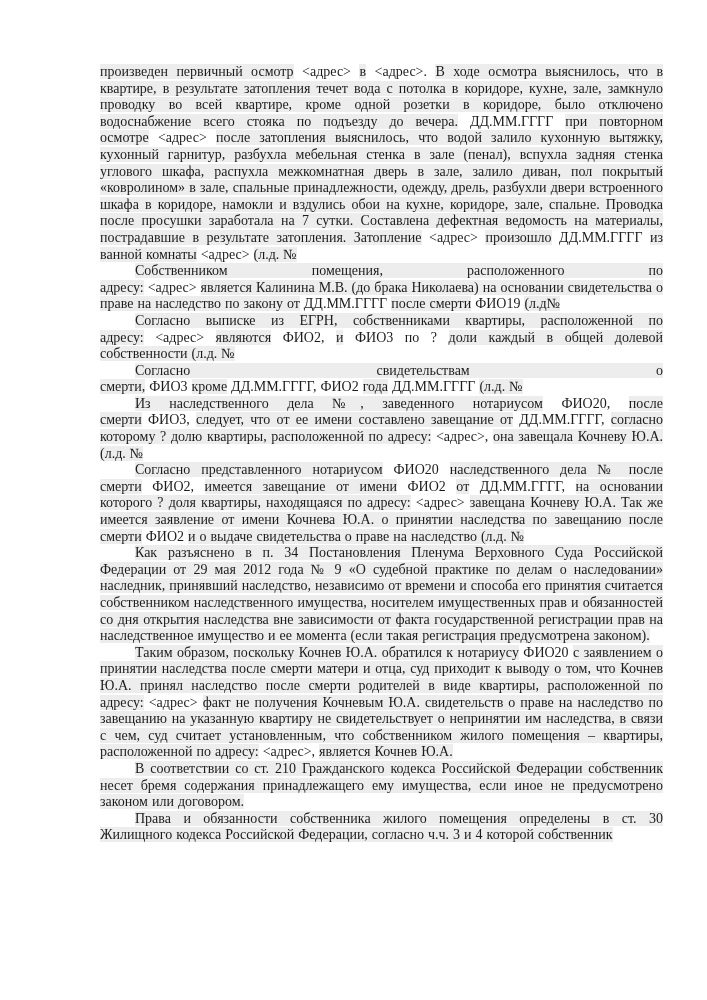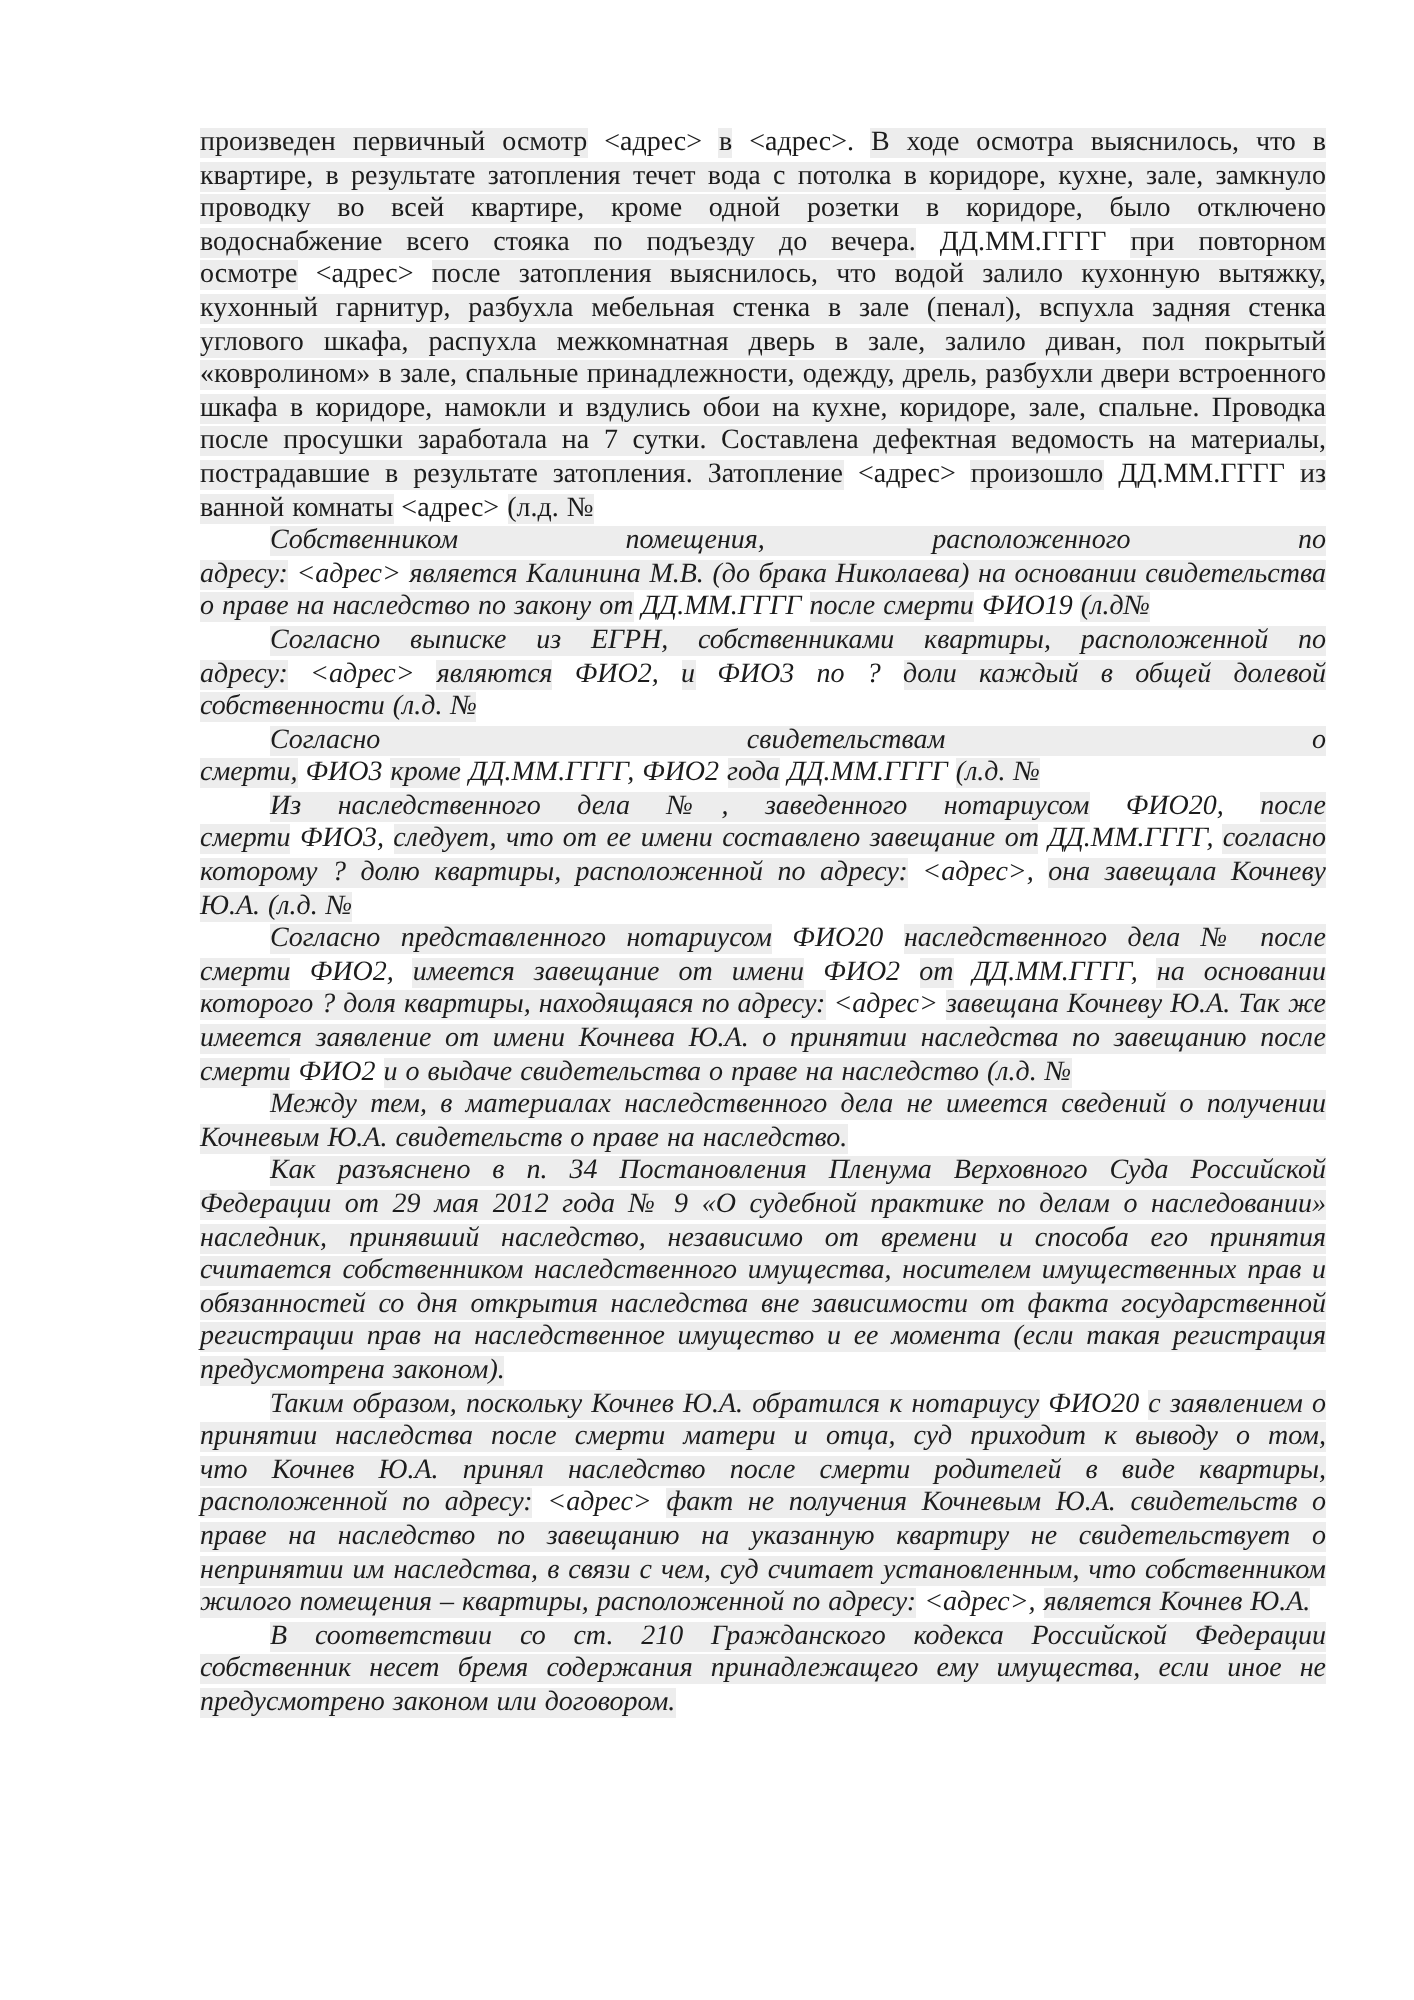--- a/index.html
+++ b/index.html
@@ -18,33 +18,33 @@
   }
   .para {
     margin: 0;
     font-family: "Liberation Serif", "DejaVu Serif", serif;
     font-size: 14px;
     line-height: 16.6px;
     color: var(--text-color, #1c1c1c);
     text-align: justify;
     word-spacing: 0.5px;
   }
-  .para.indent { text-indent: 35px; font-style: italic; }
+  .para.indent { text-indent: 35px; }
   .hl   { background: var(--hl-color, #ededed); }
   .anon { background: transparent; }
 </style>
 </head>
 <body>
 
 <main class="page">
   <article>
       <p class="para"><span class="hl">произведен первичный осмотр</span><span class="anon">&nbsp;&lt;адрес&gt;&nbsp;</span><span class="hl">в</span><span class="anon">&nbsp;&lt;адрес&gt;.&nbsp;</span><span class="hl">В ходе осмотра выяснилось, что в квартире, в результате затопления течет вода с потолка в коридоре, кухне, зале, замкнуло проводку во всей квартире, кроме одной розетки в коридоре, было отключено водоснабжение всего стояка по подъезду до вечера.</span><span class="anon">&nbsp;ДД.ММ.ГГГГ&nbsp;</span><span class="hl">при повторном осмотре</span><span class="anon">&nbsp;&lt;адрес&gt;&nbsp;</span><span class="hl">после затопления выяснилось, что водой залило кухонную вытяжку, кухонный гарнитур, разбухла мебельная стенка в зале (пенал), вспухла задняя стенка углового шкафа, распухла межкомнатная дверь в зале, залило диван, пол покрытый «ковролином» в зале, спальные принадлежности, одежду, дрель, разбухли двери встроенного шкафа в коридоре, намокли и вздулись обои на кухне, коридоре, зале, спальне. Проводка после просушки заработала на 7 сутки. Составлена дефектная ведомость на материалы, пострадавшие в результате затопления. Затопление</span><span class="anon">&nbsp;&lt;адрес&gt;&nbsp;</span><span class="hl">произошло</span><span class="anon">&nbsp;ДД.ММ.ГГГГ&nbsp;</span><span class="hl">из ванной комнаты</span><span class="anon">&nbsp;&lt;адрес&gt;&nbsp;</span><span class="hl">(л.д. №</span></p>
       <p class="para indent"><span class="hl">Собственником помещения, расположенного по адресу:</span><span class="anon">&nbsp;&lt;адрес&gt;&nbsp;</span><span class="hl">является&nbsp;Калинина&nbsp;М.В.&nbsp;(до брака Николаева) на основании свидетельства о праве на наследство по закону от</span><span class="anon">&nbsp;ДД.ММ.ГГГГ&nbsp;</span><span class="hl">после смерти</span><span class="anon">&nbsp;ФИО19&nbsp;</span><span class="hl">(л.д№</span></p>
       <p class="para indent"><span class="hl">Согласно выписке из ЕГРН, собственниками квартиры, расположенной по адресу:</span><span class="anon">&nbsp;&lt;адрес&gt;&nbsp;</span><span class="hl">являются</span><span class="anon">&nbsp;ФИО2,&nbsp;</span><span class="hl">и</span><span class="anon">&nbsp;ФИО3&nbsp;по&nbsp;?&nbsp;</span><span class="hl">доли каждый в общей долевой собственности (л.д. №</span></p>
       <p class="para indent"><span class="hl">Согласно свидетельствам о смерти,</span><span class="anon">&nbsp;ФИО3&nbsp;</span><span class="hl">кроме</span><span class="anon">&nbsp;ДД.ММ.ГГГГ,&nbsp;ФИО2&nbsp;</span><span class="hl">года</span><span class="anon">&nbsp;ДД.ММ.ГГГГ&nbsp;</span><span class="hl">(л.д. №</span></p>
       <p class="para indent"><span class="hl">Из наследственного дела №, заведенного нотариусом</span><span class="anon">&nbsp;ФИО20,&nbsp;</span><span class="hl">после смерти</span><span class="anon">&nbsp;ФИО3,&nbsp;</span><span class="hl">следует, что от ее имени составлено завещание от</span><span class="anon">&nbsp;ДД.ММ.ГГГГ,&nbsp;</span><span class="hl">согласно которому&nbsp;?&nbsp;долю квартиры, расположенной по адресу:</span><span class="anon">&nbsp;&lt;адрес&gt;,&nbsp;</span><span class="hl">она завещала Кочневу Ю.А. (л.д. №</span></p>
       <p class="para indent"><span class="hl">Согласно представленного нотариусом</span><span class="anon">&nbsp;ФИО20&nbsp;</span><span class="hl">наследственного дела&nbsp;№&nbsp;после смерти</span><span class="anon">&nbsp;ФИО2,&nbsp;</span><span class="hl">имеется завещание от имени</span><span class="anon">&nbsp;ФИО2&nbsp;</span><span class="hl">от</span><span class="anon">&nbsp;ДД.ММ.ГГГГ,&nbsp;</span><span class="hl">на основании которого&nbsp;?&nbsp;доля квартиры, находящаяся по адресу:</span><span class="anon">&nbsp;&lt;адрес&gt;&nbsp;</span><span class="hl">завещана Кочневу Ю.А. Так же имеется заявление от имени Кочнева Ю.А. о принятии наследства по завещанию после смерти</span><span class="anon">&nbsp;ФИО2&nbsp;</span><span class="hl">и о выдаче свидетельства о праве на наследство (л.д. №</span></p>
-      <p class="para indent"><span class="hl">Между тем, в материалах наследственного дела не имеется сведений о получении Кочневым Ю.А. свидетельств о праве на наследство.</span></p>
       <p class="para indent"><span class="hl">Как разъяснено в п. 34 Постановления Пленума Верховного Суда Российской Федерации от 29 мая 2012 года № 9 «О судебной практике по делам о наследовании» наследник, принявший наследство, независимо от времени и способа его принятия считается собственником наследственного имущества, носителем имущественных прав и обязанностей со дня открытия наследства вне зависимости от факта государственной регистрации прав на наследственное имущество и ее момента (если такая регистрация предусмотрена законом).</span></p>
       <p class="para indent"><span class="hl">Таким образом, поскольку&nbsp;Кочнев Ю.А.&nbsp;обратился к нотариусу</span><span class="anon">&nbsp;ФИО20&nbsp;</span><span class="hl">с заявлением о принятии наследства после смерти матери и отца, суд приходит к выводу о том, что&nbsp;Кочнев Ю.А.&nbsp;принял наследство после смерти родителей в виде квартиры, расположенной по адресу:</span><span class="anon">&nbsp;&lt;адрес&gt;&nbsp;</span><span class="hl">факт не получения Кочневым Ю.А. свидетельств о праве на наследство по завещанию на указанную квартиру не свидетельствует о непринятии им наследства, в связи с чем, суд считает установленным, что собственником жилого помещения – квартиры, расположенной по адресу:</span><span class="anon">&nbsp;&lt;адрес&gt;,&nbsp;</span><span class="hl">является Кочнев Ю.А.</span></p>
       <p class="para indent"><span class="hl">В соответствии со ст. 210 Гражданского кодекса Российской Федерации собственник несет бремя содержания принадлежащего ему имущества, если иное не предусмотрено законом или договором.</span></p>
+      <p class="para indent"><span class="hl">Права и обязанности собственника жилого помещения определены в ст. 30 Жилищного кодекса Российской Федерации, согласно ч.ч. 3 и 4 которой собственник</span></p>
     </article>
 </main>
 
 </body></html>

